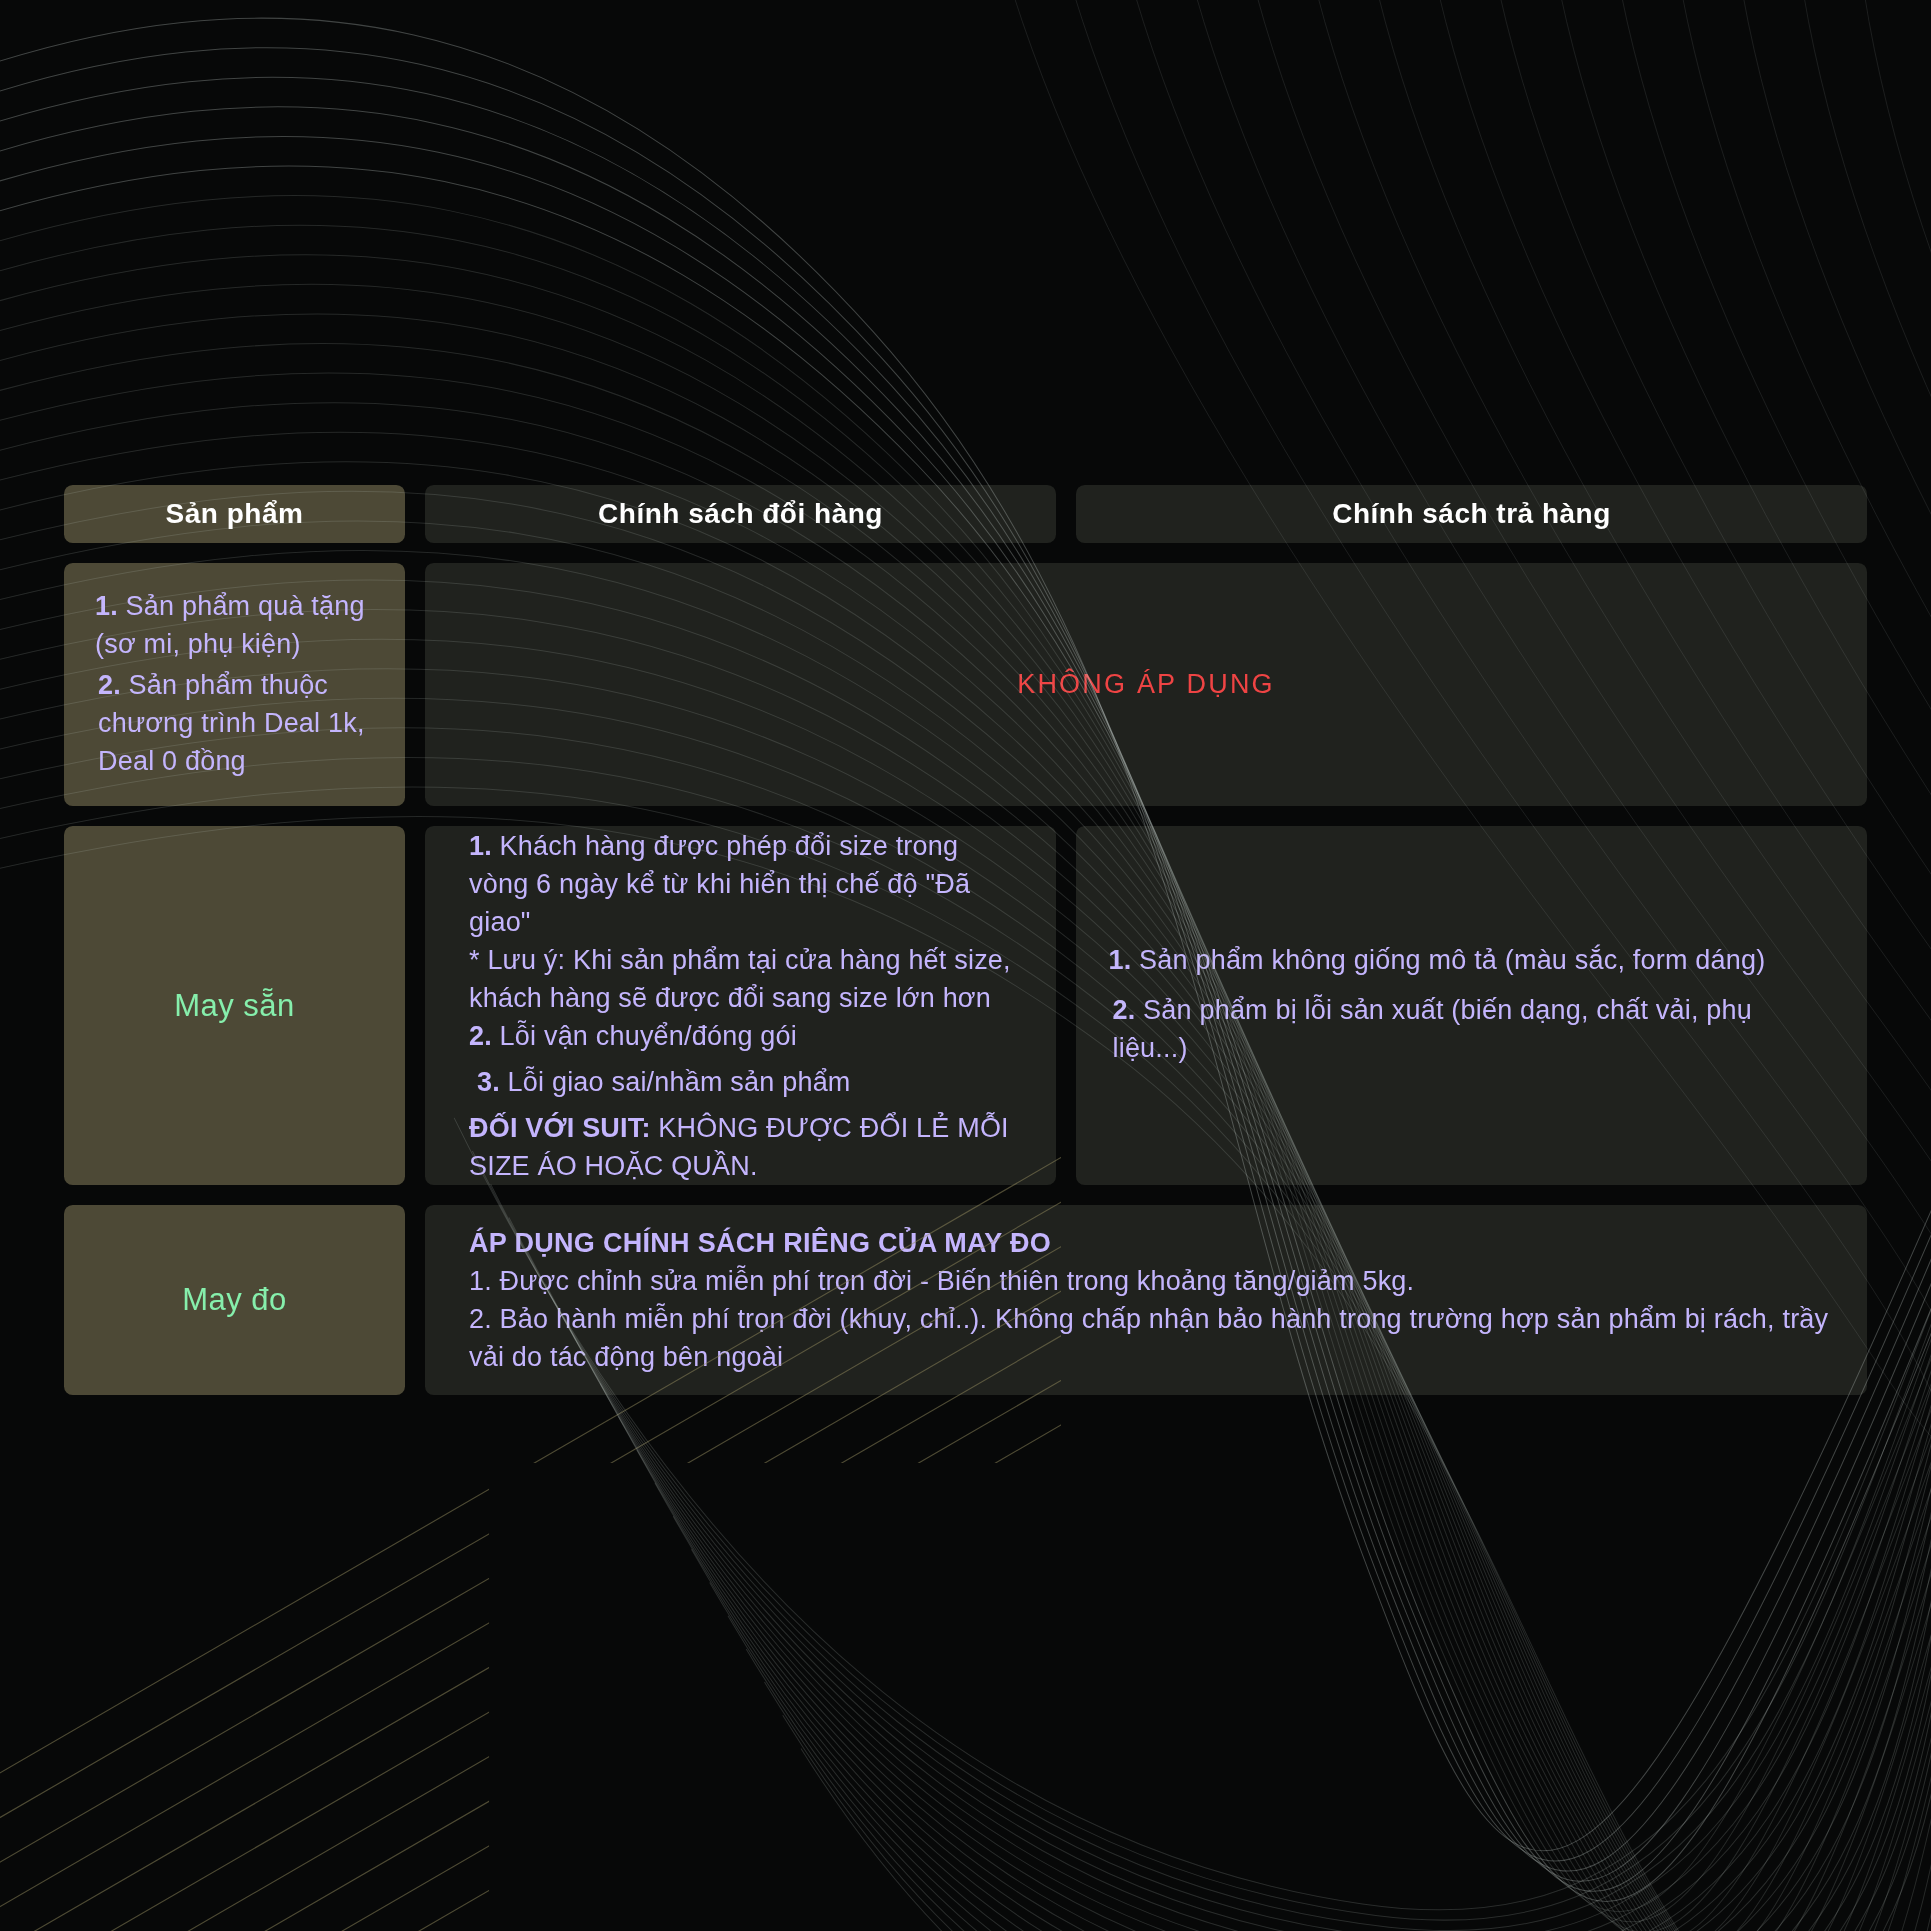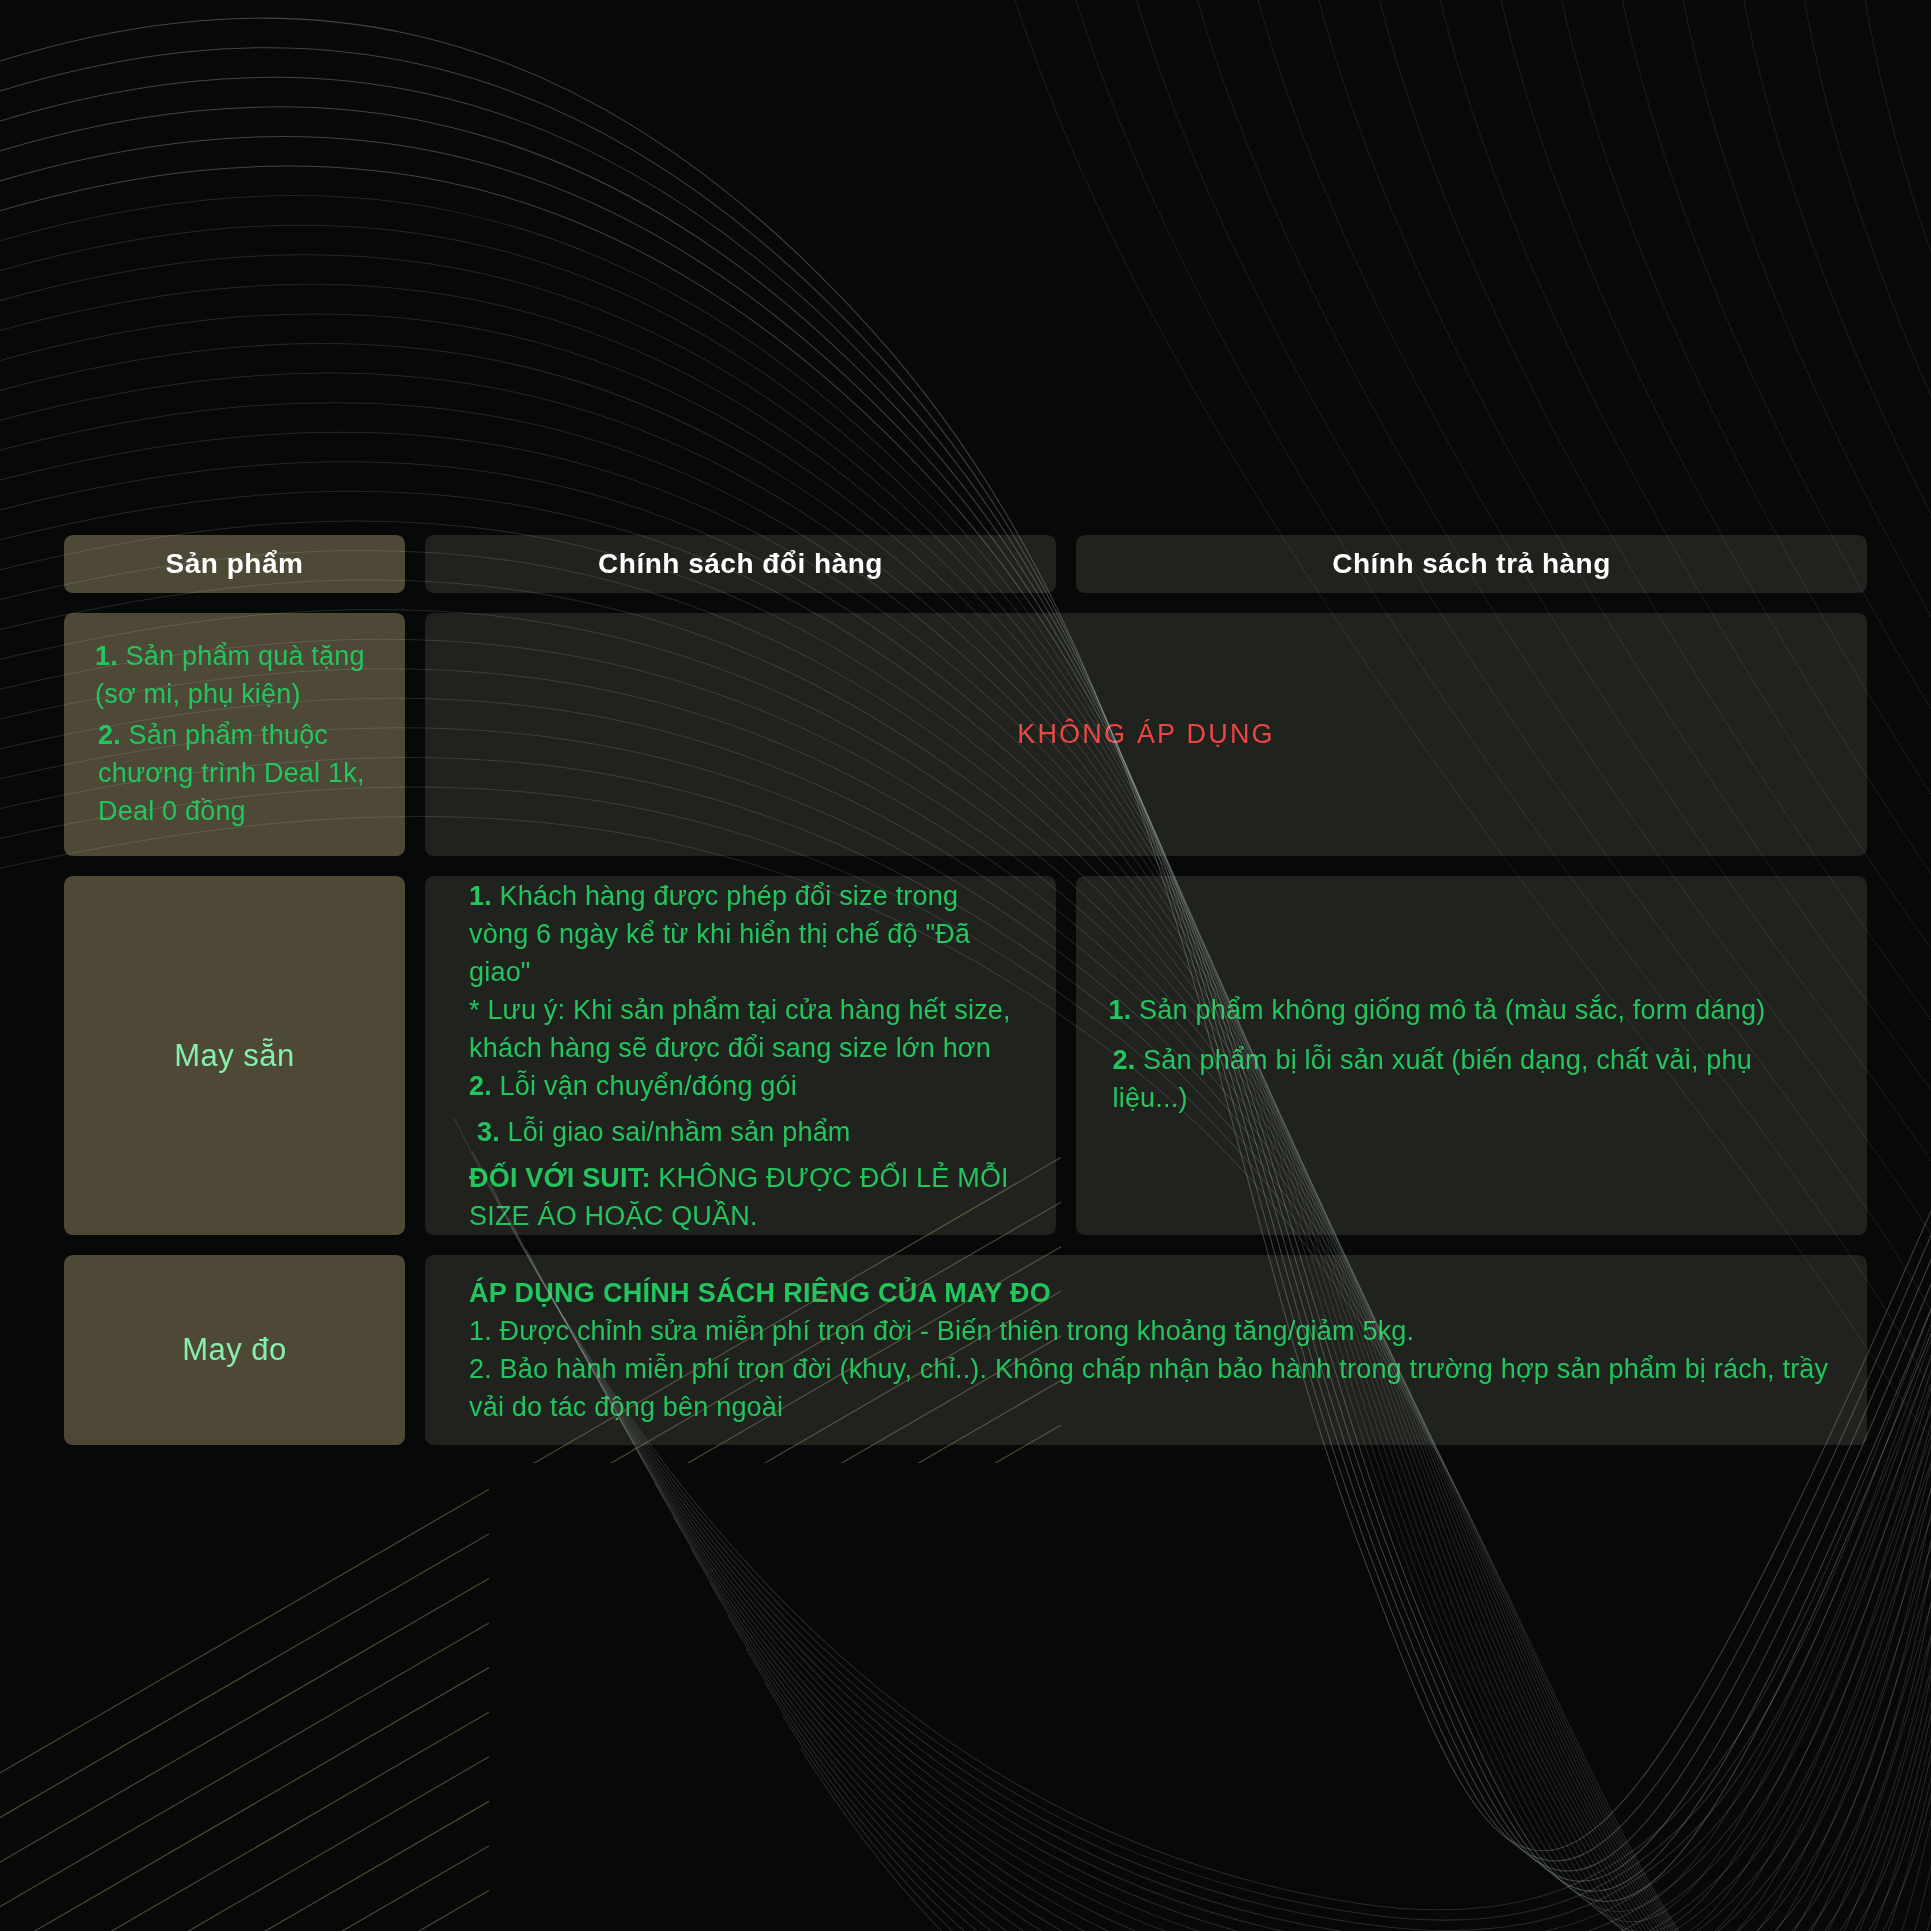--- a/index.html
+++ b/index.html
@@ -5,37 +5,37 @@
   html,body{margin:0;padding:0}
   body{
     width:1931px;height:1931px;overflow:hidden;
     background:#070808;
     font-family:"Liberation Sans", sans-serif;
     color:#f8f8f4;
   }
   .canvas{position:relative;width:1931px;height:1931px;background:#070808}
 
   .grid{
-    position:absolute;left:64px;top:535px;
+    position:absolute;left:64px;top:485px;
     display:grid;
     grid-template-columns:341px 631px 791px;
     grid-template-rows:58px 243px 359px 190px;
     gap:20px;
     z-index:1;
     border-radius:8px;
   }
   .cell{border-radius:8.7px;display:flex;align-items:center;box-sizing:border-box;position:relative}
   .olive{background:#4d4936}
   .dark{background:#20221e}
   .hdr{justify-content:center;font-weight:bold;font-size:28px;letter-spacing:0.5px;color:#ffffff}
   .span2{grid-column:2/4}
   .center{justify-content:center}
   .label{font-size:31px;letter-spacing:0.5px;color:#86efac}
   .na{font-size:27px;letter-spacing:2.2px;color:#ef4444}
-  .body-text{font-size:27px;line-height:38px;letter-spacing:0.2px;color:#22c55e}
+  .body-text{font-size:27px;line-height:38px;letter-spacing:0.2px;color:#c4b5fd}
   .pad{padding:23px 23px 23px 31px}
   .pad-wide{padding:23px 35px 23px 44px}
   .mt-para{margin-top:23px}
   .mt-blank{margin-top:38px}
   b{font-weight:bold}
   .caps-bold{font-weight:bold;letter-spacing:0.3px}
 
   #decor{position:absolute;left:0;top:0;z-index:2;pointer-events:none}
 </style>
 </head>

